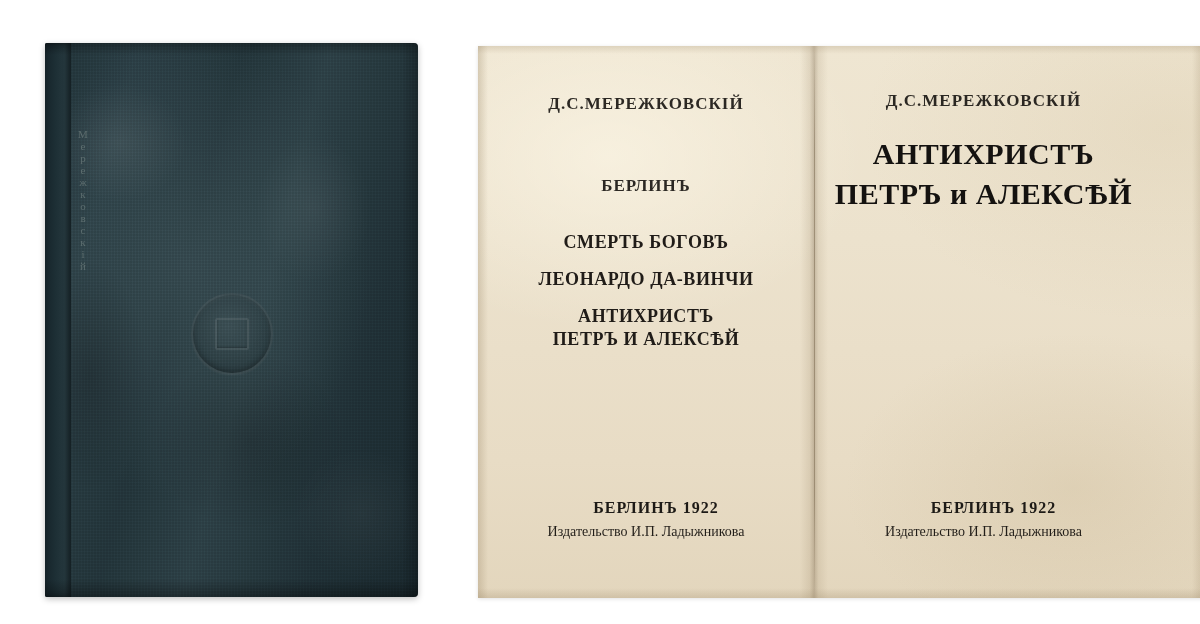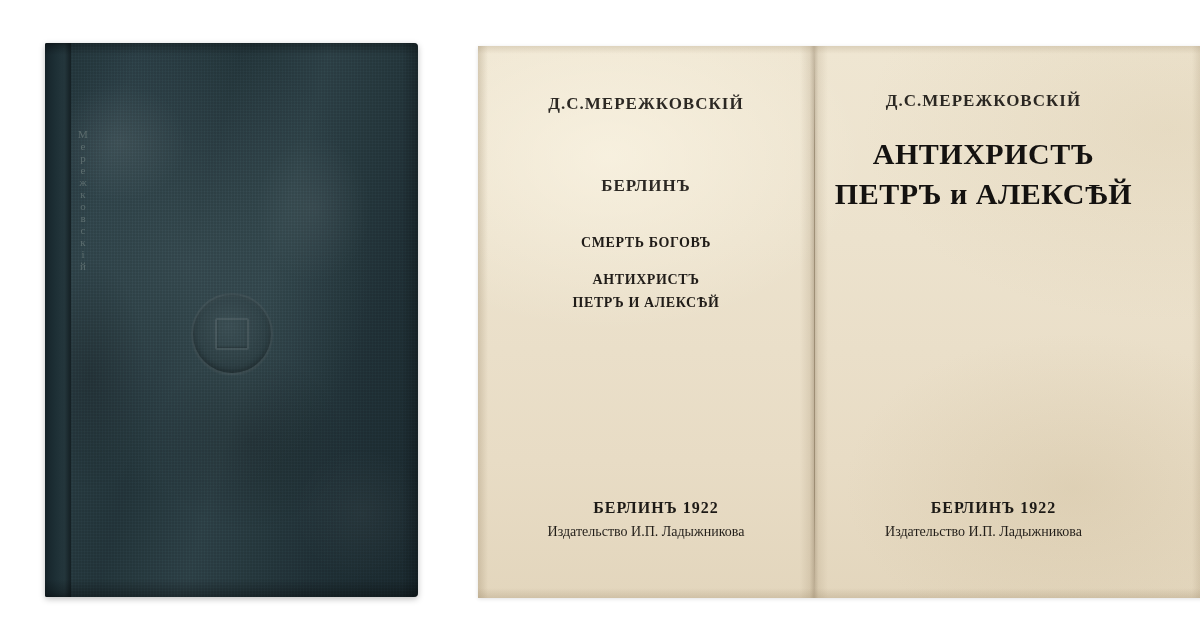--- a/index.html
+++ b/index.html
@@ -226,21 +226,21 @@
     letter-spacing: 0.5px;
   }
   .lp-subtitle {
     position: absolute; left: 0; right: 0; top: 130px;
     font-size: 17px;
   }
   .lp-contents {
     position: absolute; left: 0; right: 0; top: 185px;
   }
   .lp-contents .grp { margin-bottom: 14px; }
-  .lp-contents .contents-line { font-size: 14px; line-height: 23px; }
+  .lp-contents .contents-line { font-size: 18px; line-height: 23px; }
 
   .lp-imprint {
     position: absolute; left: 0; right: 0; bottom: 58px;
   }
   .imprint-city {
     font-family: "Liberation Serif", serif;
     font-weight: bold;
     font-size: 16px;
     letter-spacing: 1px;
     color: #1d1a16;
@@ -300,20 +300,21 @@
 
     <div class="page page-left">
       <div class="author lp-author ink-fade">Д.С.МЕРЕЖКОВСКІЙ</div>
       <div class="subtitle lp-subtitle ink-fade">БЕРЛИНЪ</div>
 
       <div class="lp-contents">
         <div class="grp">
           <div class="contents-line">СМЕРТЬ БОГОВЪ</div>
         </div>
         <div class="grp">
+          <div class="contents-line">ЛЕОНАРДО ДА-ВИНЧИ</div>
         </div>
         <div class="grp">
           <div class="contents-line">АНТИХРИСТЪ</div>
           <div class="contents-line">ПЕТРЪ И АЛЕКСѢЙ</div>
         </div>
       </div>
 
       <div class="lp-imprint">
         <div class="imprint-city">БЕРЛИНЪ 1922</div>
         <div class="imprint-pub">Издательство И.П. Ладыжникова</div>

